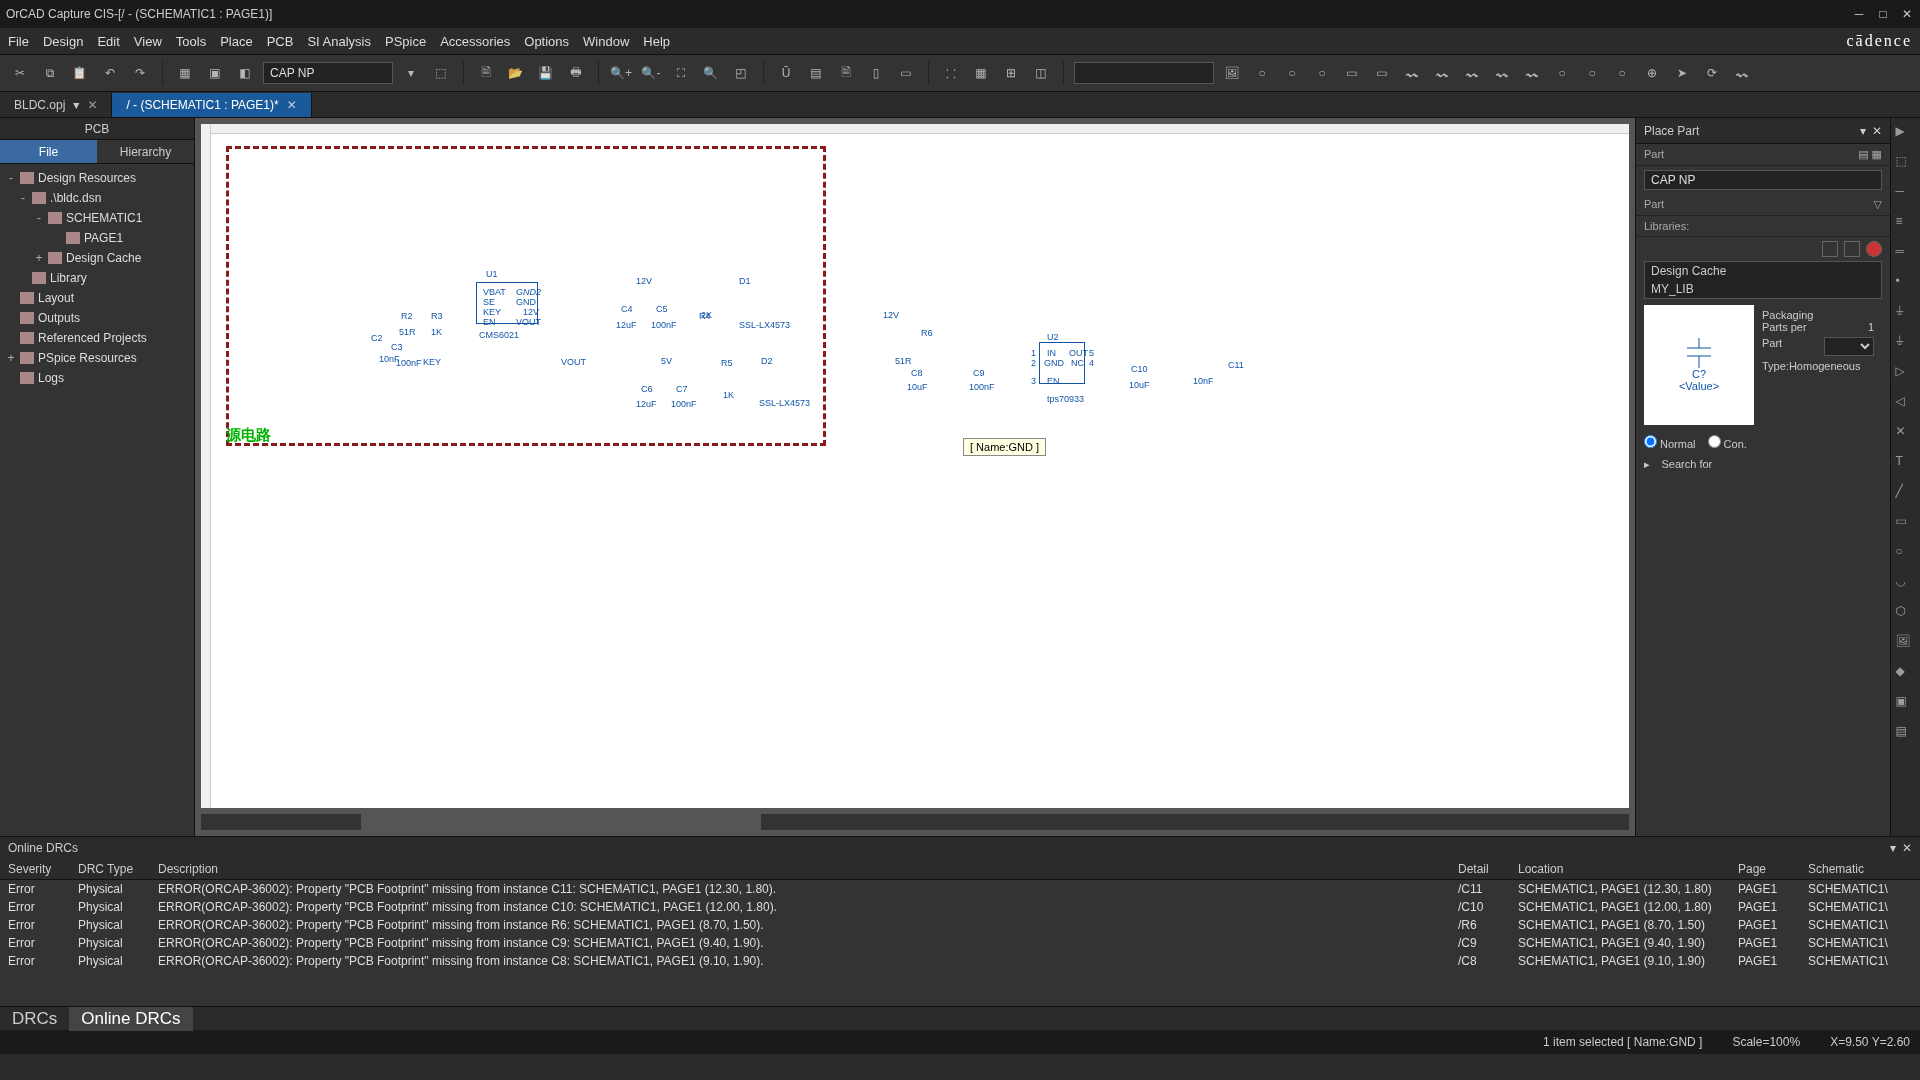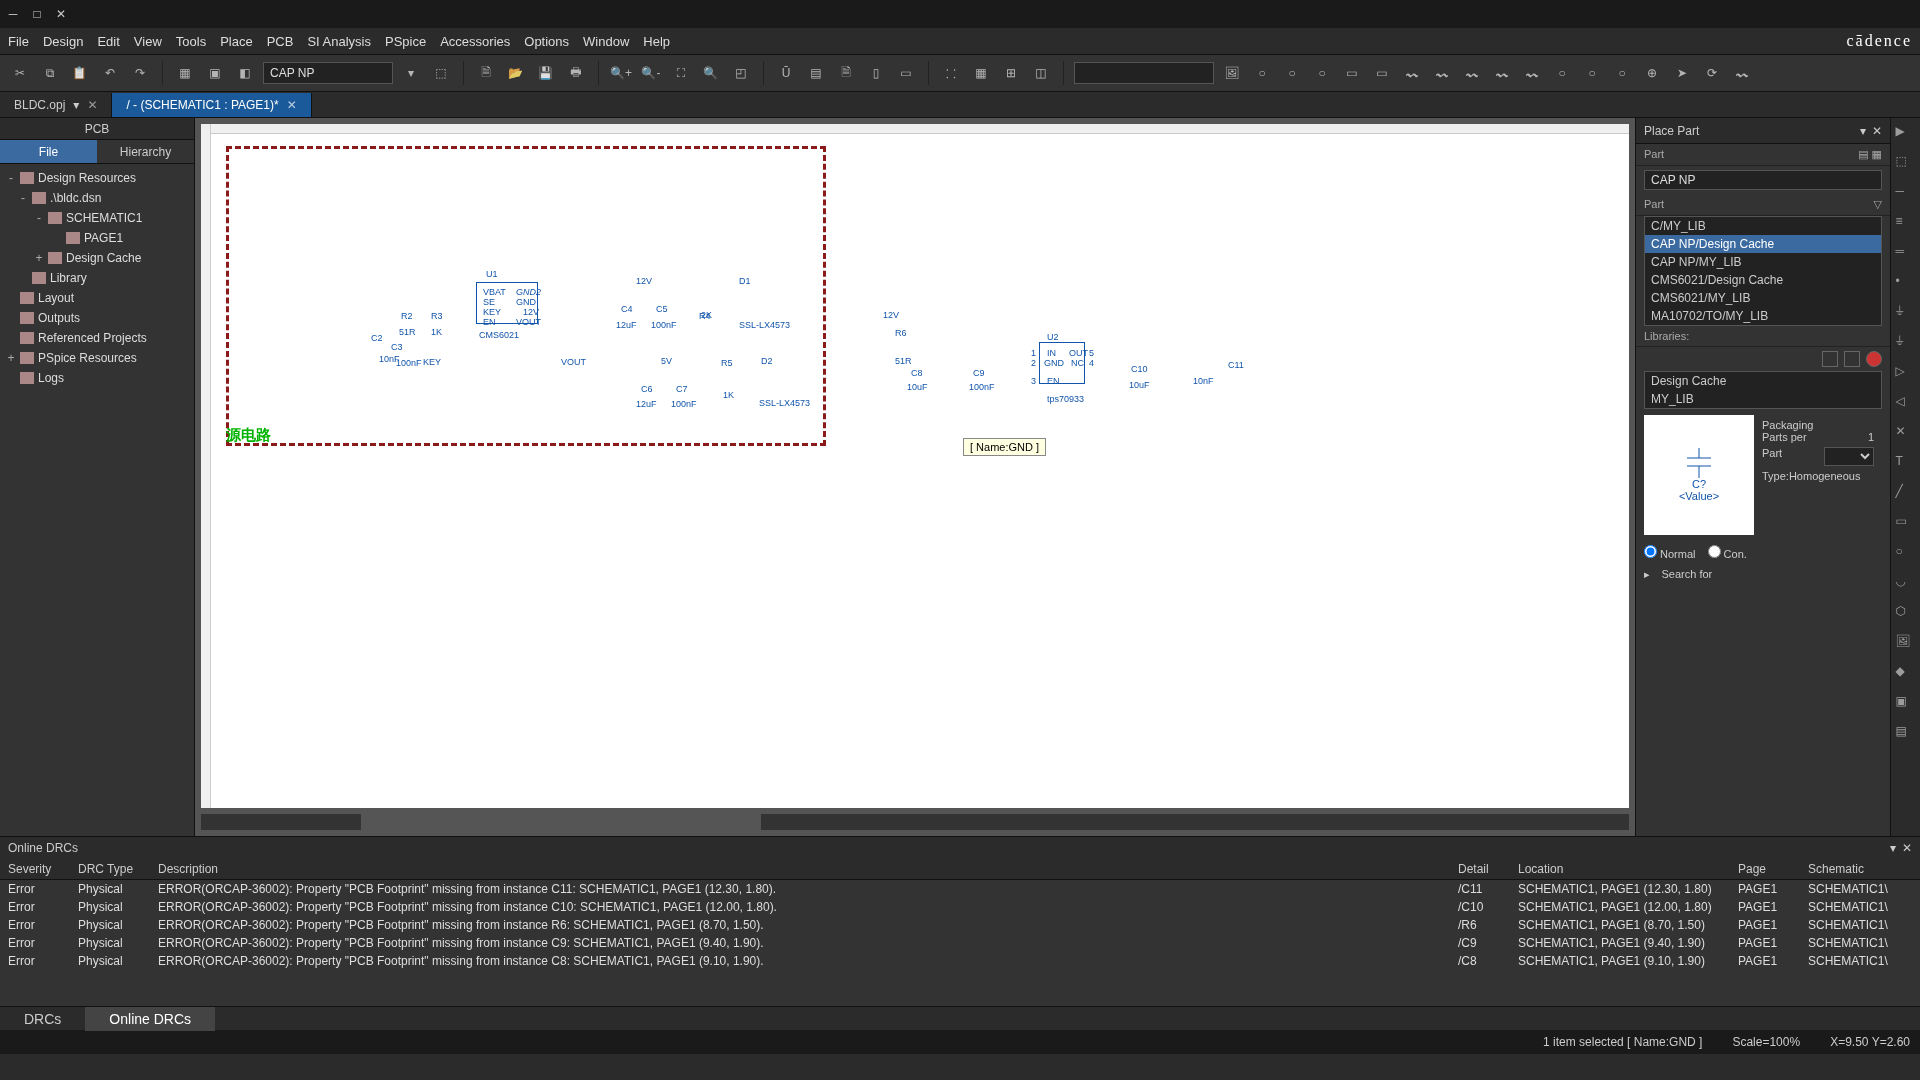--- a/index.html
+++ b/index.html
@@ -60,30 +60,31 @@
 .rightpanel .radio-row{padding:4px 8px;font-size:11px;display:flex;gap:12px;}
 .rightstrip{width:30px;background:#2b2b2b;border-left:1px solid #111;display:flex;flex-direction:column;align-items:center;padding-top:6px;gap:10px;}
 .rightstrip .rb{width:20px;height:20px;opacity:.7;cursor:pointer;}
 .drcpanel{height:194px;background:#333;border-top:1px solid #111;display:flex;flex-direction:column;}
 .drcpanel .drchead{height:22px;display:flex;align-items:center;padding:0 8px;font-size:12px;background:#2b2b2b;}
 .drcpanel .drchead .sp{margin-left:auto;display:flex;gap:6px;}
 .drcpanel table{width:100%;border-collapse:collapse;font-size:12px;color:#ddd;}
 .drcpanel th{text-align:left;padding:3px 8px;background:#2b2b2b;border-bottom:1px solid #111;font-weight:normal;color:#ccc;}
 .drcpanel td{padding:2px 8px;}
 .drcpanel .bt-tabs{height:24px;display:flex;align-items:center;background:#2b2b2b;border-top:1px solid #111;}
-.drcpanel .bt-tabs .bt{padding:0 24px;height:24px;display:flex;align-items:center;font-size:14px;cursor:pointer;}
+.drcpanel .bt-tabs .bt{padding:0 12px;height:24px;display:flex;align-items:center;font-size:17px;cursor:pointer;}
 .drcpanel .bt-tabs .bt.active{background:#444;color:#fff;}
 .statusbar{height:24px;background:#1a1a1a;display:flex;align-items:center;padding:0 10px;font-size:12px;color:#ccc;}
 .statusbar .seg{margin-left:auto;display:flex;gap:30px;}
 svg{display:block;}
 </style>
 </head>
 <body>
 
 <div class="titlebar">
+  <span class="title">OrCAD Capture CIS-[/ - (SCHEMATIC1 : PAGE1)]</span>
   <div class="win-ctrl">
     <span>─</span>
     <span>□</span>
     <span>✕</span>
   </div>
 </div>
 
 <div class="menubar">
   <span class="menu-item">File</span>
   <span class="menu-item">Design</span>
@@ -277,21 +278,21 @@
         <div class="schematic-label" style="left: 460px; top: 232px;">5V</div>
         <div class="schematic-label" style="left: 440px; top: 260px;">C6</div>
         <div class="schematic-label" style="left: 435px; top: 275px;">12uF</div>
         <div class="schematic-label" style="left: 475px; top: 260px;">C7</div>
         <div class="schematic-label" style="left: 470px; top: 275px;">100nF</div>
         <div class="schematic-label" style="left: 520px; top: 234px;">R5</div>
         <div class="schematic-label" style="left: 522px; top: 266px;">1K</div>
         <div class="schematic-label" style="left: 560px; top: 232px;">D2</div>
         <div class="schematic-label" style="left: 558px; top: 274px;">SSL-LX4573</div>
         <div class="schematic-label" style="left: 682px; top: 186px;">12V</div>
-        <div class="schematic-label" style="left: 694px; top: 204px;">R6</div>
+        <div class="schematic-label" style="left: 720px; top: 204px;">R6</div>
         <div class="schematic-label" style="left: 694px; top: 232px;">51R</div>
         <div class="schematic-label" style="left: 710px; top: 244px;">C8</div>
         <div class="schematic-label" style="left: 706px; top: 258px;">10uF</div>
         <div class="schematic-label" style="left: 772px; top: 244px;">C9</div>
         <div class="schematic-label" style="left: 768px; top: 258px;">100nF</div>
         <div class="schematic-label" style="left: 846px; top: 208px;">U2</div>
         <div class="schematic-label" style="left: 846px; top: 224px;">IN</div>
         <div class="schematic-label" style="left: 868px; top: 224px;">OUT</div>
         <div class="schematic-label" style="left: 843px; top: 234px;">GND</div>
         <div class="schematic-label" style="left: 870px; top: 234px;">NC</div>
@@ -322,28 +323,20 @@
     </div>
     <div class="section-label" style="display:flex;justify-content:space-between;">
       <span>Part</span>
       <span><span>▤</span> <span>▦</span></span>
     </div>
     <input class="pt" value="CAP NP" style="">
     <div class="section-label" style="display:flex;justify-content:space-between;">
       <span>Part</span>
       <span>▽</span>
     </div>
-    <div class="listbox" id="partlist">
-        <div class="li">C/MY_LIB</div>
-        <div class="li sel">CAP NP/Design Cache</div>
-        <div class="li">CAP NP/MY_LIB</div>
-        <div class="li">CMS6021/Design Cache</div>
-        <div class="li">CMS6021/MY_LIB</div>
-        <div class="li">MA10702/TO/MY_LIB</div>
-      </div>
     <div class="section-label">Libraries:</div>
     <div class="libactions">
       <span></span>
       <span></span>
       <span style="background:#c33;border-radius:50%;"></span>
     </div>
     <div class="listbox" style="max-height:50px;" id="liblist">
         <div class="li">Design Cache</div>
         <div class="li">MY_LIB</div>
       </div>

